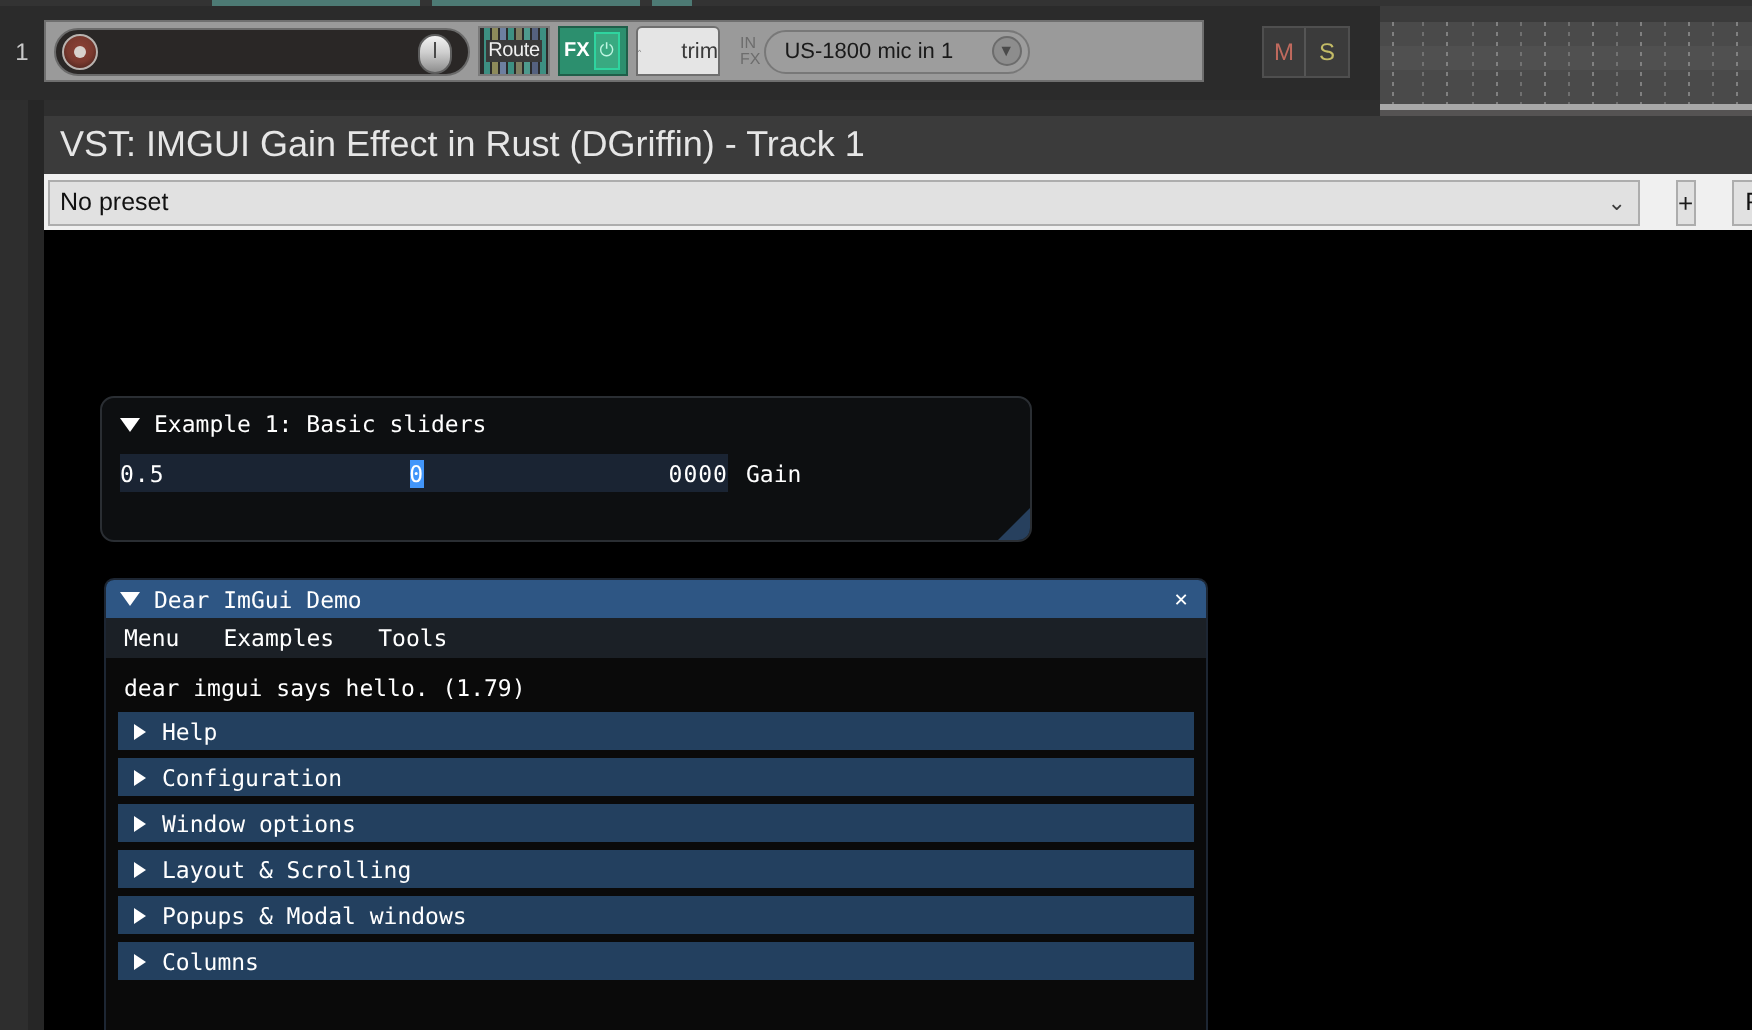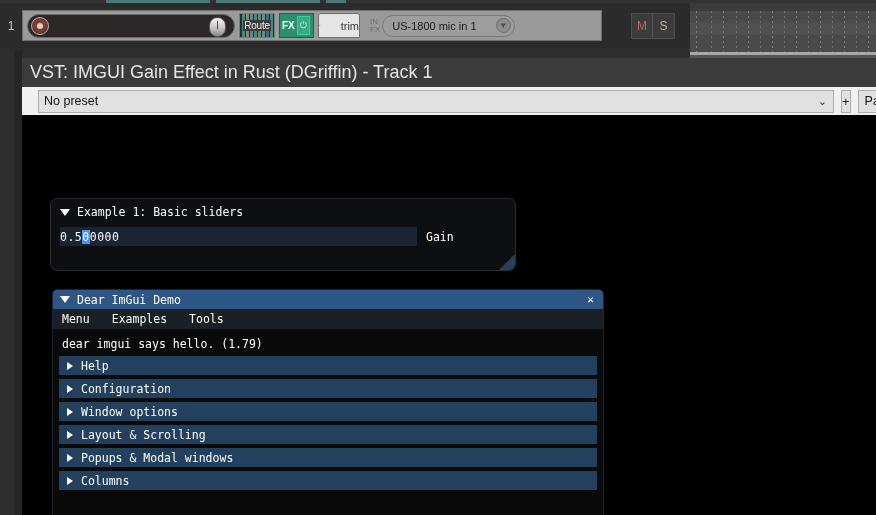--- a/index.html
+++ b/index.html
@@ -295,23 +295,23 @@
   }
   .vst-title {
     color: #e6e6e6;
     font-size: 18px;
   }
   .vst-presetbar {
     height: 28px;
     background: #f0f0f0;
     display: flex;
     align-items: center;
-    padding: 2px 16px;
-    box-sizing: border-box;
-    gap: 7px;
+    padding: 2px 2px;
+    box-sizing: border-box;
+    gap: 18px;
   }
   .preset-combo {
     flex: 0 0 auto;
     width: 796px;
     height: 23px;
     background: #e1e1e1;
     border: 1px solid #adadad;
     box-sizing: border-box;
     display: flex;
     align-items: center;
@@ -386,23 +386,23 @@
     border-bottom: 5px solid transparent;
     border-left: 7px solid #ffffff;
   }
   .slider-row {
     display: flex; align-items: center;
     gap: 9px;
     padding: 8px 0 0 9px;
   }
   .slider {
     position: relative;
-    width: 357px; height: 19px;
+    width: 304px; height: 19px;
     background: #1a2433;
-    display: flex; align-items: center; justify-content: flex-start;
+    display: flex; align-items: center; justify-content: space-between;
     color: #ffffff;
   }
   .slider .txt { letter-spacing: 0.5px; }
   .slider .sel {
     background: #4296fa;
     color: #ffffff;
   }
   .slider-label { color: #ffffff; }
   .resize-grip {
     position: absolute;

